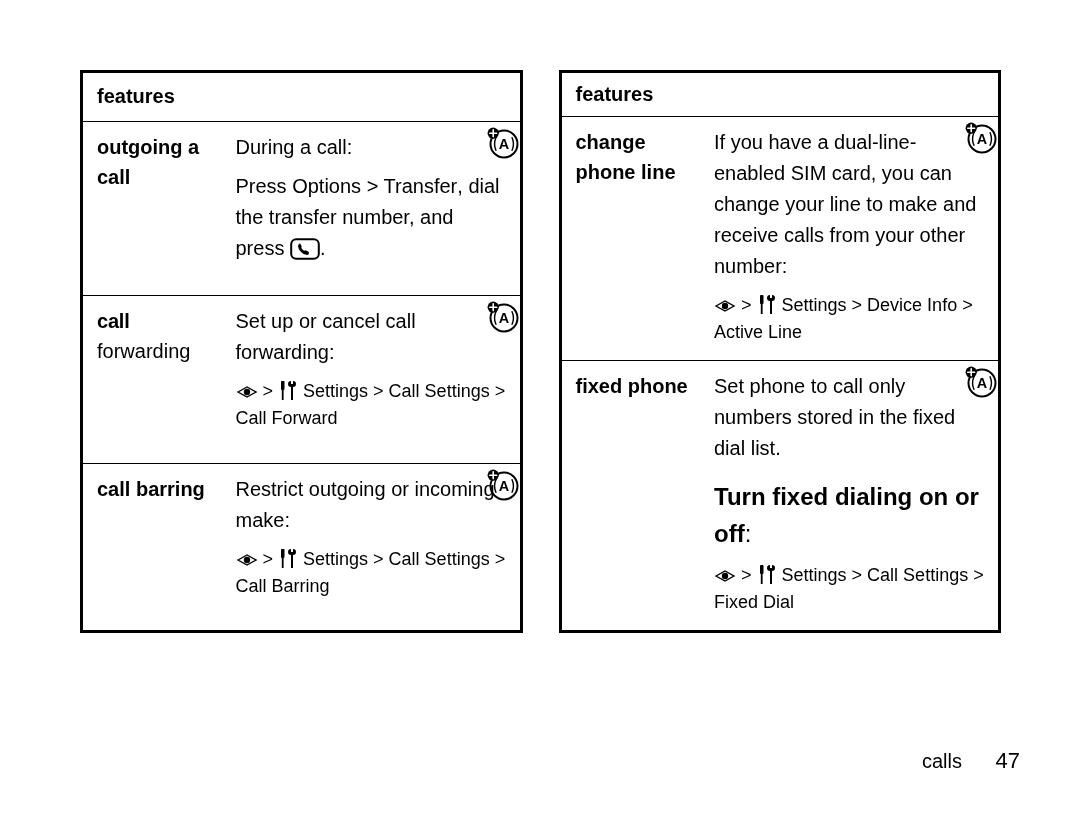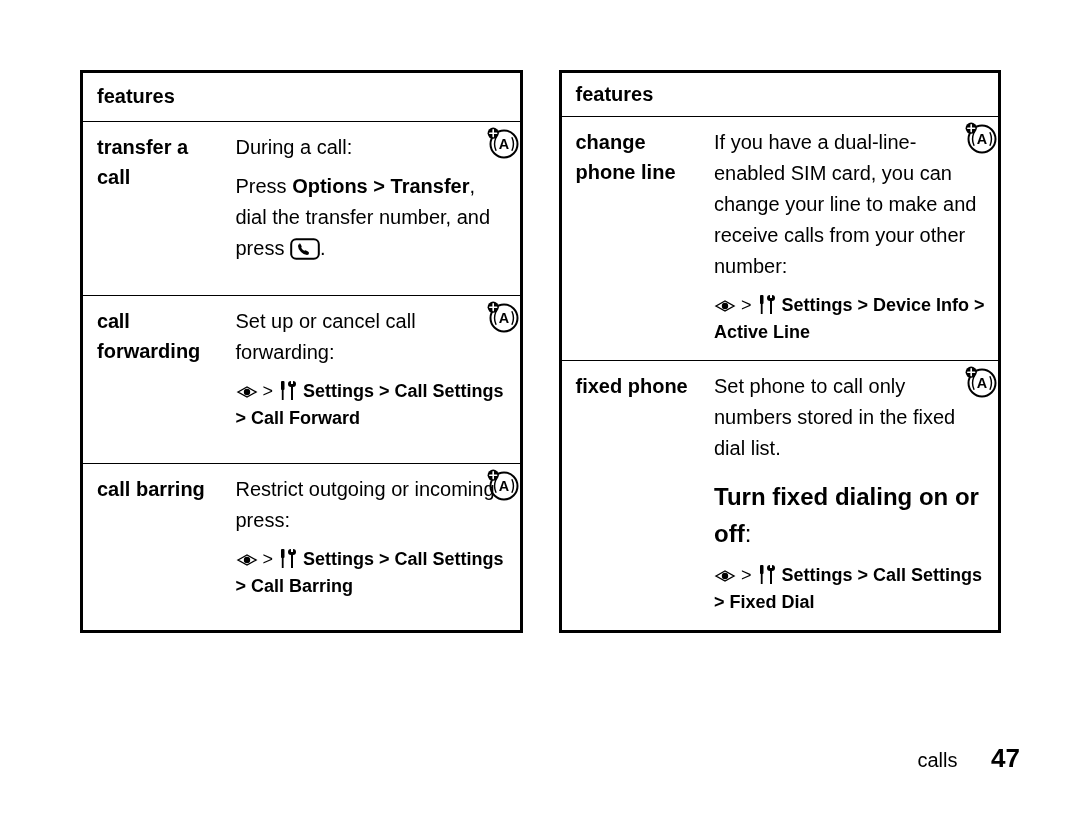--- a/index.html
+++ b/index.html
@@ -50,21 +50,21 @@
   }
   .col-label.narrow {
     letter-spacing: -0.2px;
   }
   .col-desc {
     font-size: 20px;
     line-height: 1.55;
     position: relative;
   }
   .desc-text { display: block; }
-  .cond { font-family: "Arial Narrow", Arial, sans-serif; font-stretch: condensed; font-weight: bold; letter-spacing: 0px; }
+  .cond { font-family: "Arial Narrow", Arial, sans-serif; font-stretch: condensed; font-weight: normal; letter-spacing: 0px; }
   .path-line {
     font-size: 18px;
     line-height: 1.5;
     margin-top: 10px;
   }
   .path-line .sep { font-weight: normal; }
   .sub-bold {
     font-weight: bold;
     font-size: 24px;
     margin-top: 14px;
@@ -105,21 +105,21 @@
   }
   .send-key svg { width: 30px; height: 22px; display:inline-block; }
 
   .footer {
     position: absolute;
     bottom: 60px;
     right: 60px;
     font-size: 20px;
   }
   .footer .label { margin-right: 28px; margin-top: 40px; }
-  .footer .pagenum { font-weight: bold; font-size: 26px; }
+  .footer .pagenum { font-weight: normal; font-size: 22px; }
 </style>
 </head>
 <body>
 
 <svg width="0" height="0" style="position:absolute">
   <defs>
     <g id="sim-icon-g">
       <circle cx="20" cy="20" r="15" fill="none" stroke="#000" stroke-width="2.2"></circle>
       <circle cx="8" cy="8" r="6.2" fill="#000"></circle>
       <path d="M8 4.2 v7.6 M4.2 8 h7.6" stroke="#fff" stroke-width="1.8" stroke-linecap="round"></path>
@@ -147,21 +147,21 @@
 <div class="page">
   <div class="columns">
 
     <table class="feature-table">
       <tbody>
           <tr>
             <th colspan="2">features</th>
           </tr>
 
       <tr>
-        <td class="col-label">transfer a call</td>
+        <td class="col-label">outgoing a call</td>
         <td class="col-desc">
           <span class="sim-icon">
                 <svg viewBox="0 0 40 40">
                   <use href="#sim-icon-g"></use>
                 </svg>
               </span>
           <span class="desc-text">During a call:</span>
           <span class="desc-text" style="margin-top:8px">
             <span>Press </span><span class="cond">Options &gt; Transfer</span><span>, dial the transfer number, and press </span><span class="send-key"><svg viewBox="0 0 30 22">
                     <use href="#send-key-g"></use>
@@ -193,21 +193,21 @@
       </tr>
 
       <tr class="sep">
         <td class="col-label">call barring</td>
         <td class="col-desc">
           <span class="sim-icon">
                 <svg viewBox="0 0 40 40">
                   <use href="#sim-icon-g"></use>
                 </svg>
               </span>
-          <span class="desc-text">Restrict outgoing or incoming press:</span>
+          <span class="desc-text">Restrict outgoing or incoming make:</span>
           <div class="path-line">
             <span class="nav-key"><svg viewBox="0 0 22 14">
                     <use href="#nav-key-g"></use>
                   </svg></span>
             <span class="sep"> &gt; </span>
             <span class="tools-icon"><svg viewBox="0 0 20 22">
                     <use href="#tools-icon-g"></use>
                   </svg></span>
             <span class="cond">Settings &gt; Call Settings &gt; Call Barring</span>
           </div>

